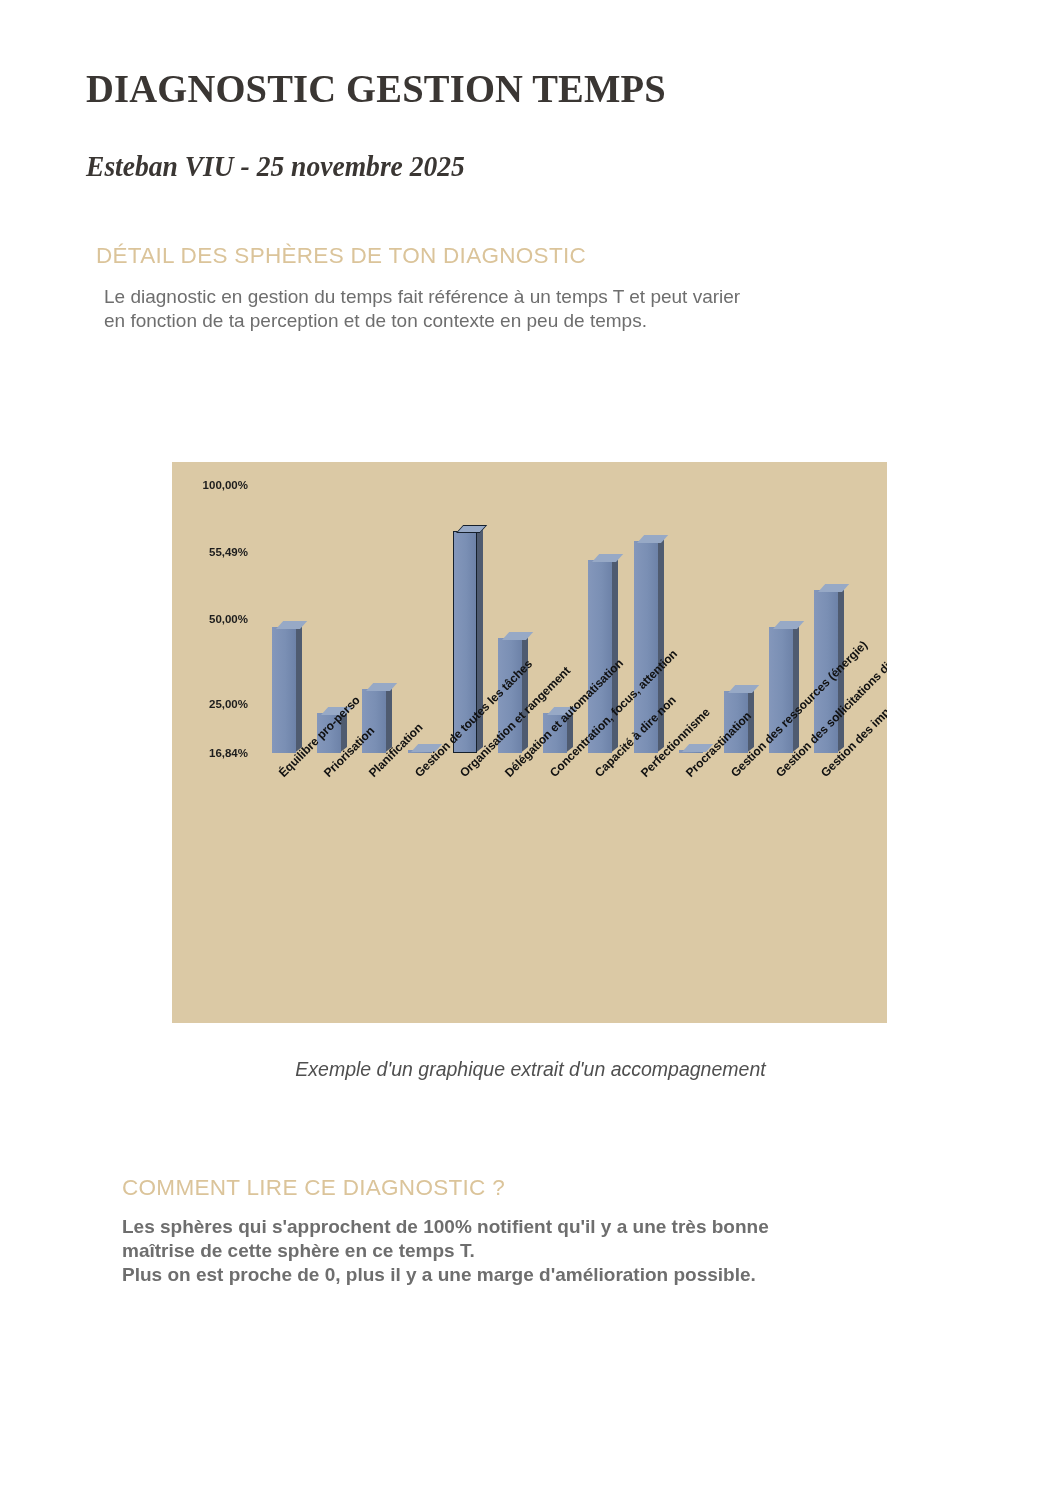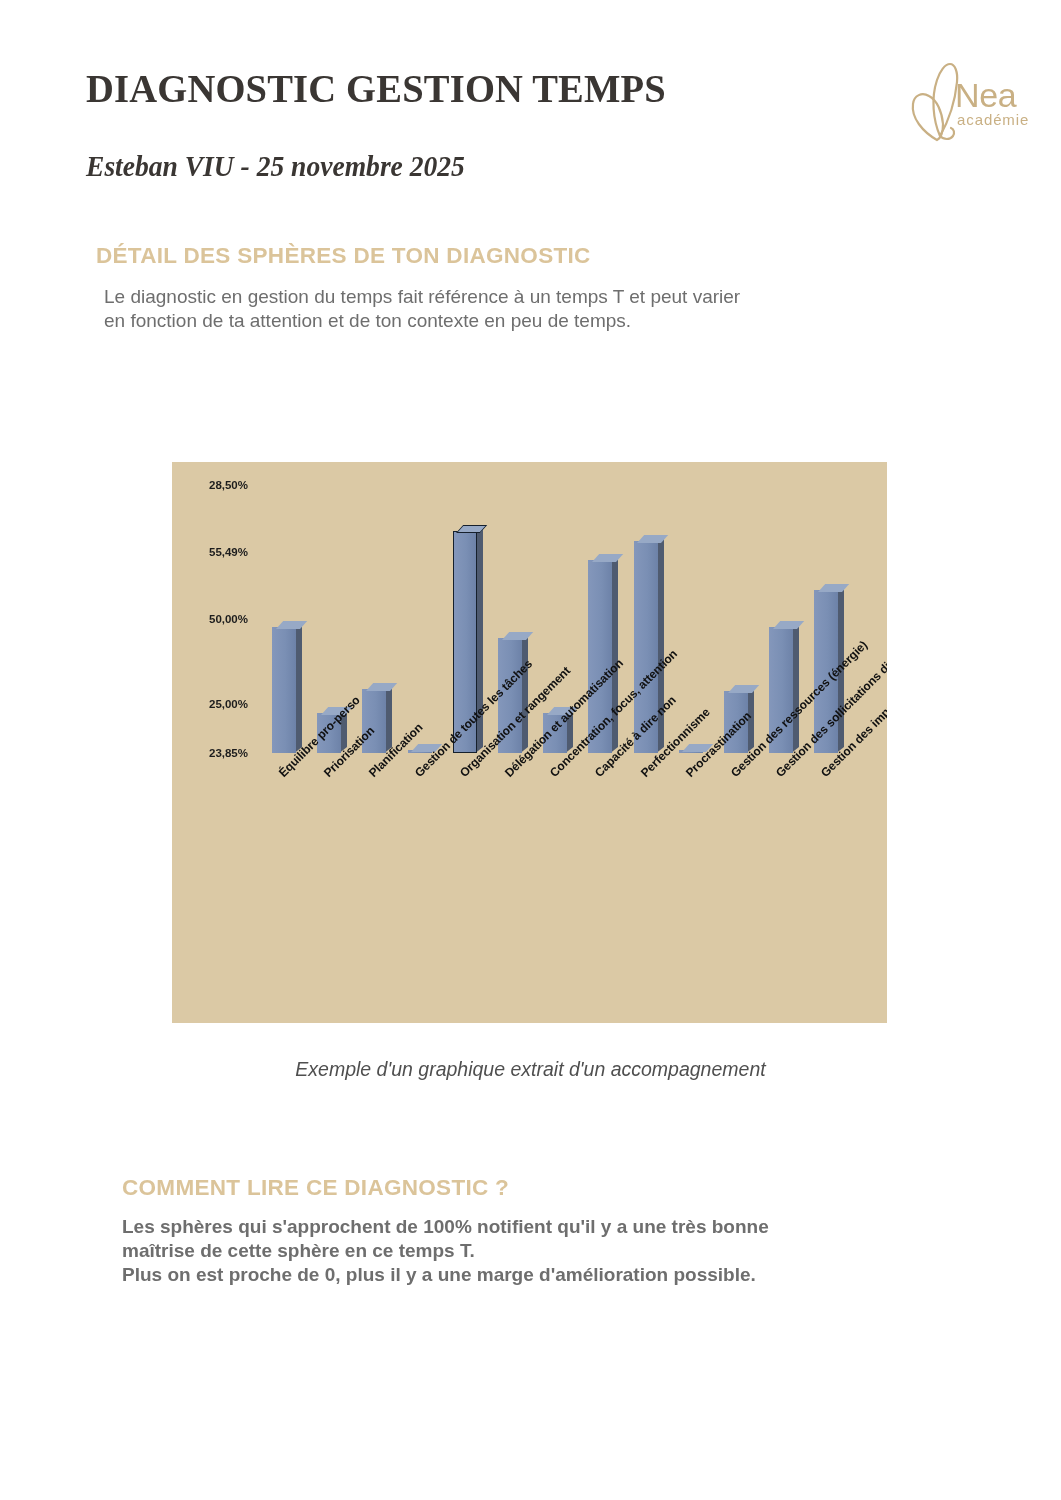--- a/index.html
+++ b/index.html
@@ -77,21 +77,21 @@
     font-size: 15px;
     color: #c9b084;
     letter-spacing: 0.9px;
     line-height: 1;
   }
 
   
   .section-heading {
     position: absolute;
     font-family: "Liberation Sans", sans-serif;
-    font-weight: bold;
+    font-weight: normal;
     font-size: 22.5px;
     color: #dbc49a;
     letter-spacing: 0.3px;
     white-space: nowrap;
   }
   .body-text {
     position: absolute;
     font-family: "Liberation Sans", sans-serif;
     font-size: 19px;
     line-height: 1.26;
@@ -219,42 +219,33 @@
     color: #4f4f4f;
   }
 </style>
 </head>
 <body>
 
 <div class="page-header">
   <div class="doc-title">DIAGNOSTIC GESTION TEMPS</div>
   <div class="doc-subtitle">Esteban VIU - 25 novembre 2025</div>
 
-  <div class="logo">
-    <svg width="140" height="104" viewBox="0 0 140 104">
-      <path d="M44 88 C30 80 18 66 20 52 C21 43 29 40 36 44 C44 48 49 60 50 72 C50 80 48 86 44 88 Z" fill="none" stroke="#c9b084" stroke-width="2.2"></path>
-      <path d="M47 84 C40 68 38 46 44 28 C47 19 52 12 57 12 C62 12 65 20 64 30 C62 50 55 70 47 84 Z" fill="none" stroke="#c9b084" stroke-width="2.2"></path>
-      <path d="M47 84 C51 88 57 88 60 84 C62 81 61 77 58 76" fill="none" stroke="#c9b084" stroke-width="2.2" stroke-linecap="round"></path>
-    </svg>
-    <div class="logo-word">Nea</div>
-    <div class="logo-sub">académie</div>
-  </div>
 </div>
 
 <div class="section-heading" id="heading-spheres">DÉTAIL DES SPHÈRES DE TON DIAGNOSTIC</div>
 <div class="body-text" id="para-spheres">Le diagnostic en gestion du temps fait référence à un temps T et peut varier
-en fonction de ta attention et de ton contexte en peu de temps.</div>
+en fonction de ta perception et de ton contexte en peu de temps.</div>
 
 <div class="chart-wrap">
   <div class="plot">
-    <div class="ytick" style="top:17px;">28,50%</div>
+    <div class="ytick" style="top:17px;">100,00%</div>
     <div class="ytick" style="top:84px;">55,49%</div>
     <div class="ytick" style="top:151px;">50,00%</div>
     <div class="ytick" style="top:236px;">25,00%</div>
-    <div class="ytick" style="top:285px;">23,85%</div>
+    <div class="ytick" style="top:285px;">16,84%</div>
 
     <div class="bars" id="bars-container">
         <div class="bar-slot" style="left: 4px;">
           <div class="bar3d" title="Équilibre pro-perso : 47%" style="height: 125.96px;">
             <div class="bar-side"></div>
             <div class="bar-front"></div>
             <div class="bar-top"></div>
           </div>
         </div>
         <div class="bar-slot" style="left: 49.2px;">

